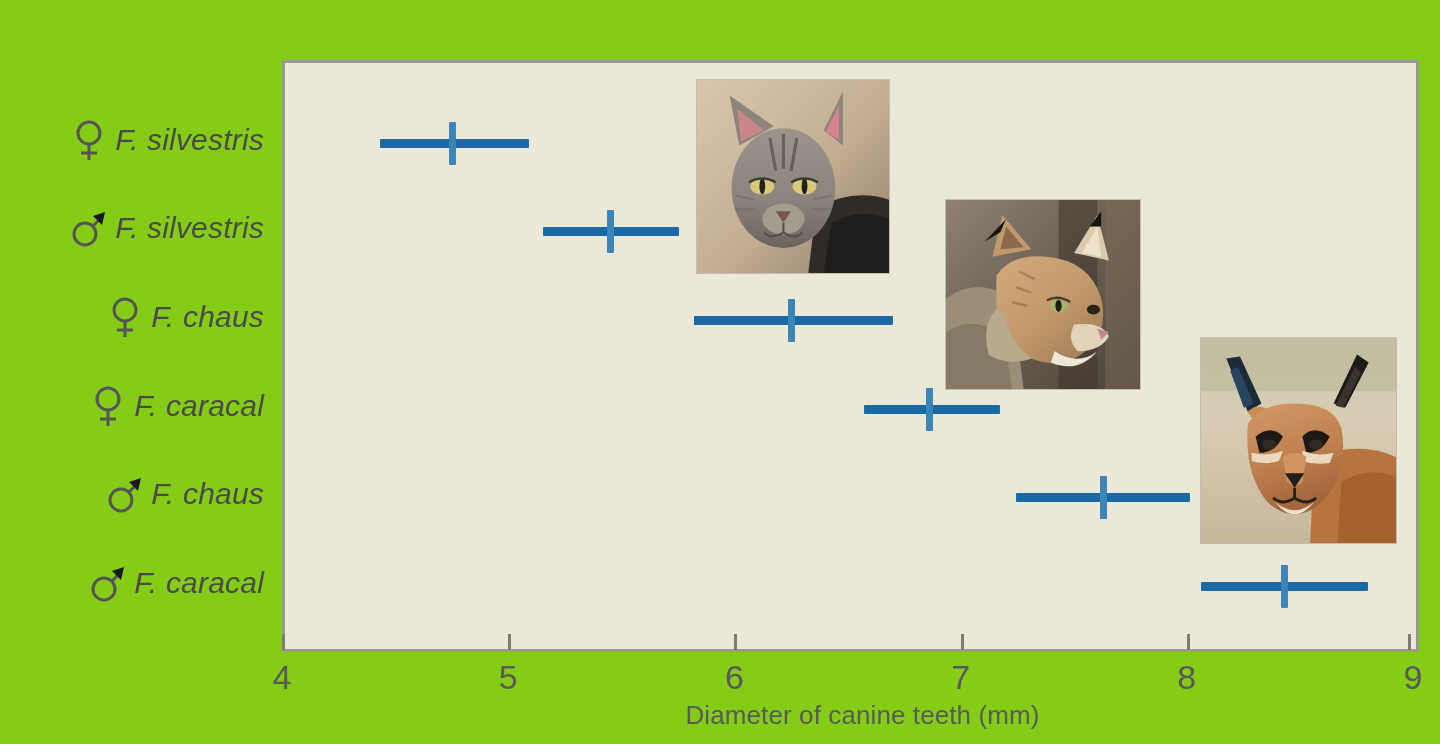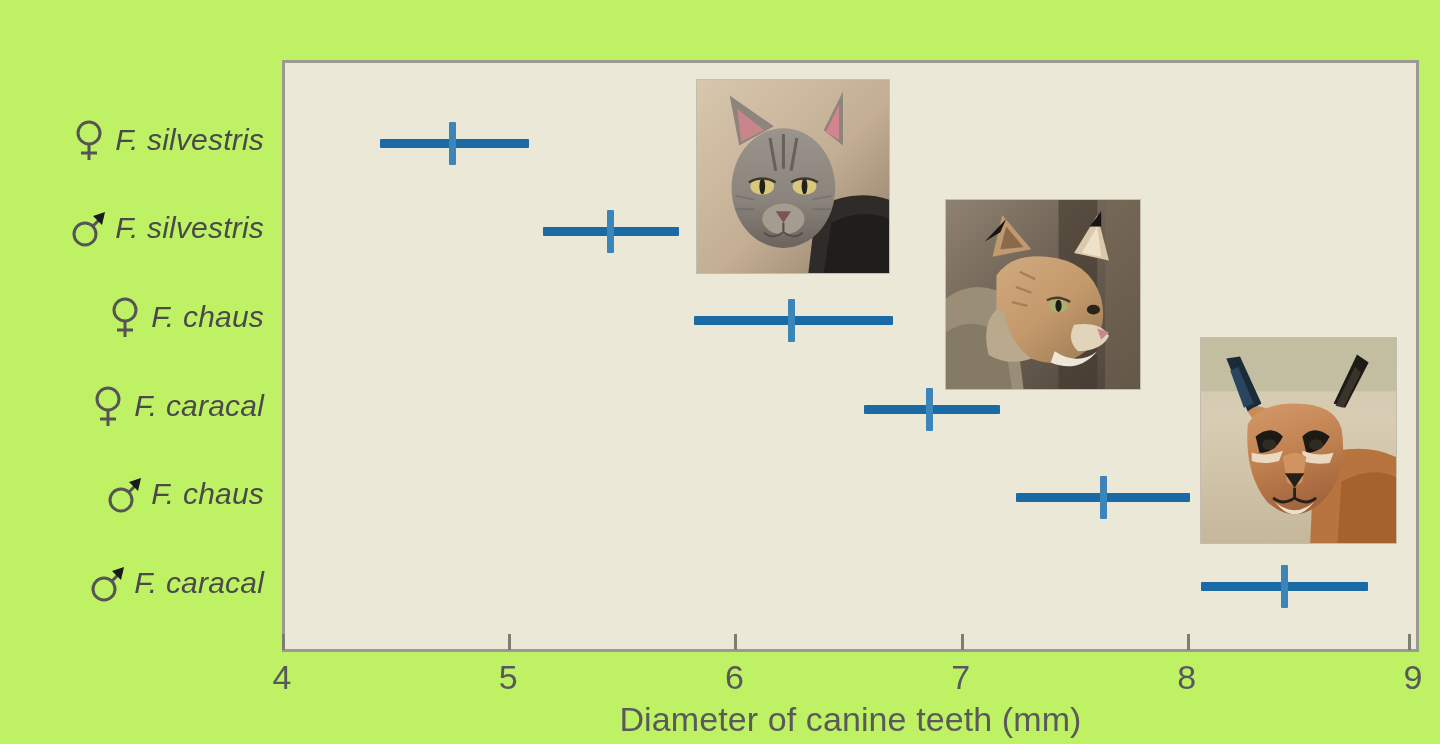--- a/index.html
+++ b/index.html
@@ -13,21 +13,21 @@
     font-family: "Liberation Sans", sans-serif;
     overflow: hidden;
     position: relative;
   }
 
   #figure {
     position: absolute;
     left: 0; top: 0;
     width: 1440px;
     height: 744px;
-    background: #bef264;
+    background: #84cc16;
   }
 
   
   #cat-labels {
     position: absolute;
     left: 0;
     top: 0;
     width: 282px;
     height: 754px;
   }
@@ -116,25 +116,25 @@
   .tick-text {
     position: absolute;
     top: 8px;
     transform: translateX(-50%);
     font-size: 34px;
     color: #59595a;
     line-height: 1;
   }
   #xlabel {
     position: absolute;
-    left: 282px;
+    left: 294px;
     top: 700px;
     width: 1137px;
     text-align: center;
-    font-size: 34px;
+    font-size: 26px;
     color: #5a5a5b;
     letter-spacing: 0.1px;
   }
 </style>
 </head>
 <body>
 
 <div id="figure">
 
   <div id="cat-labels">

